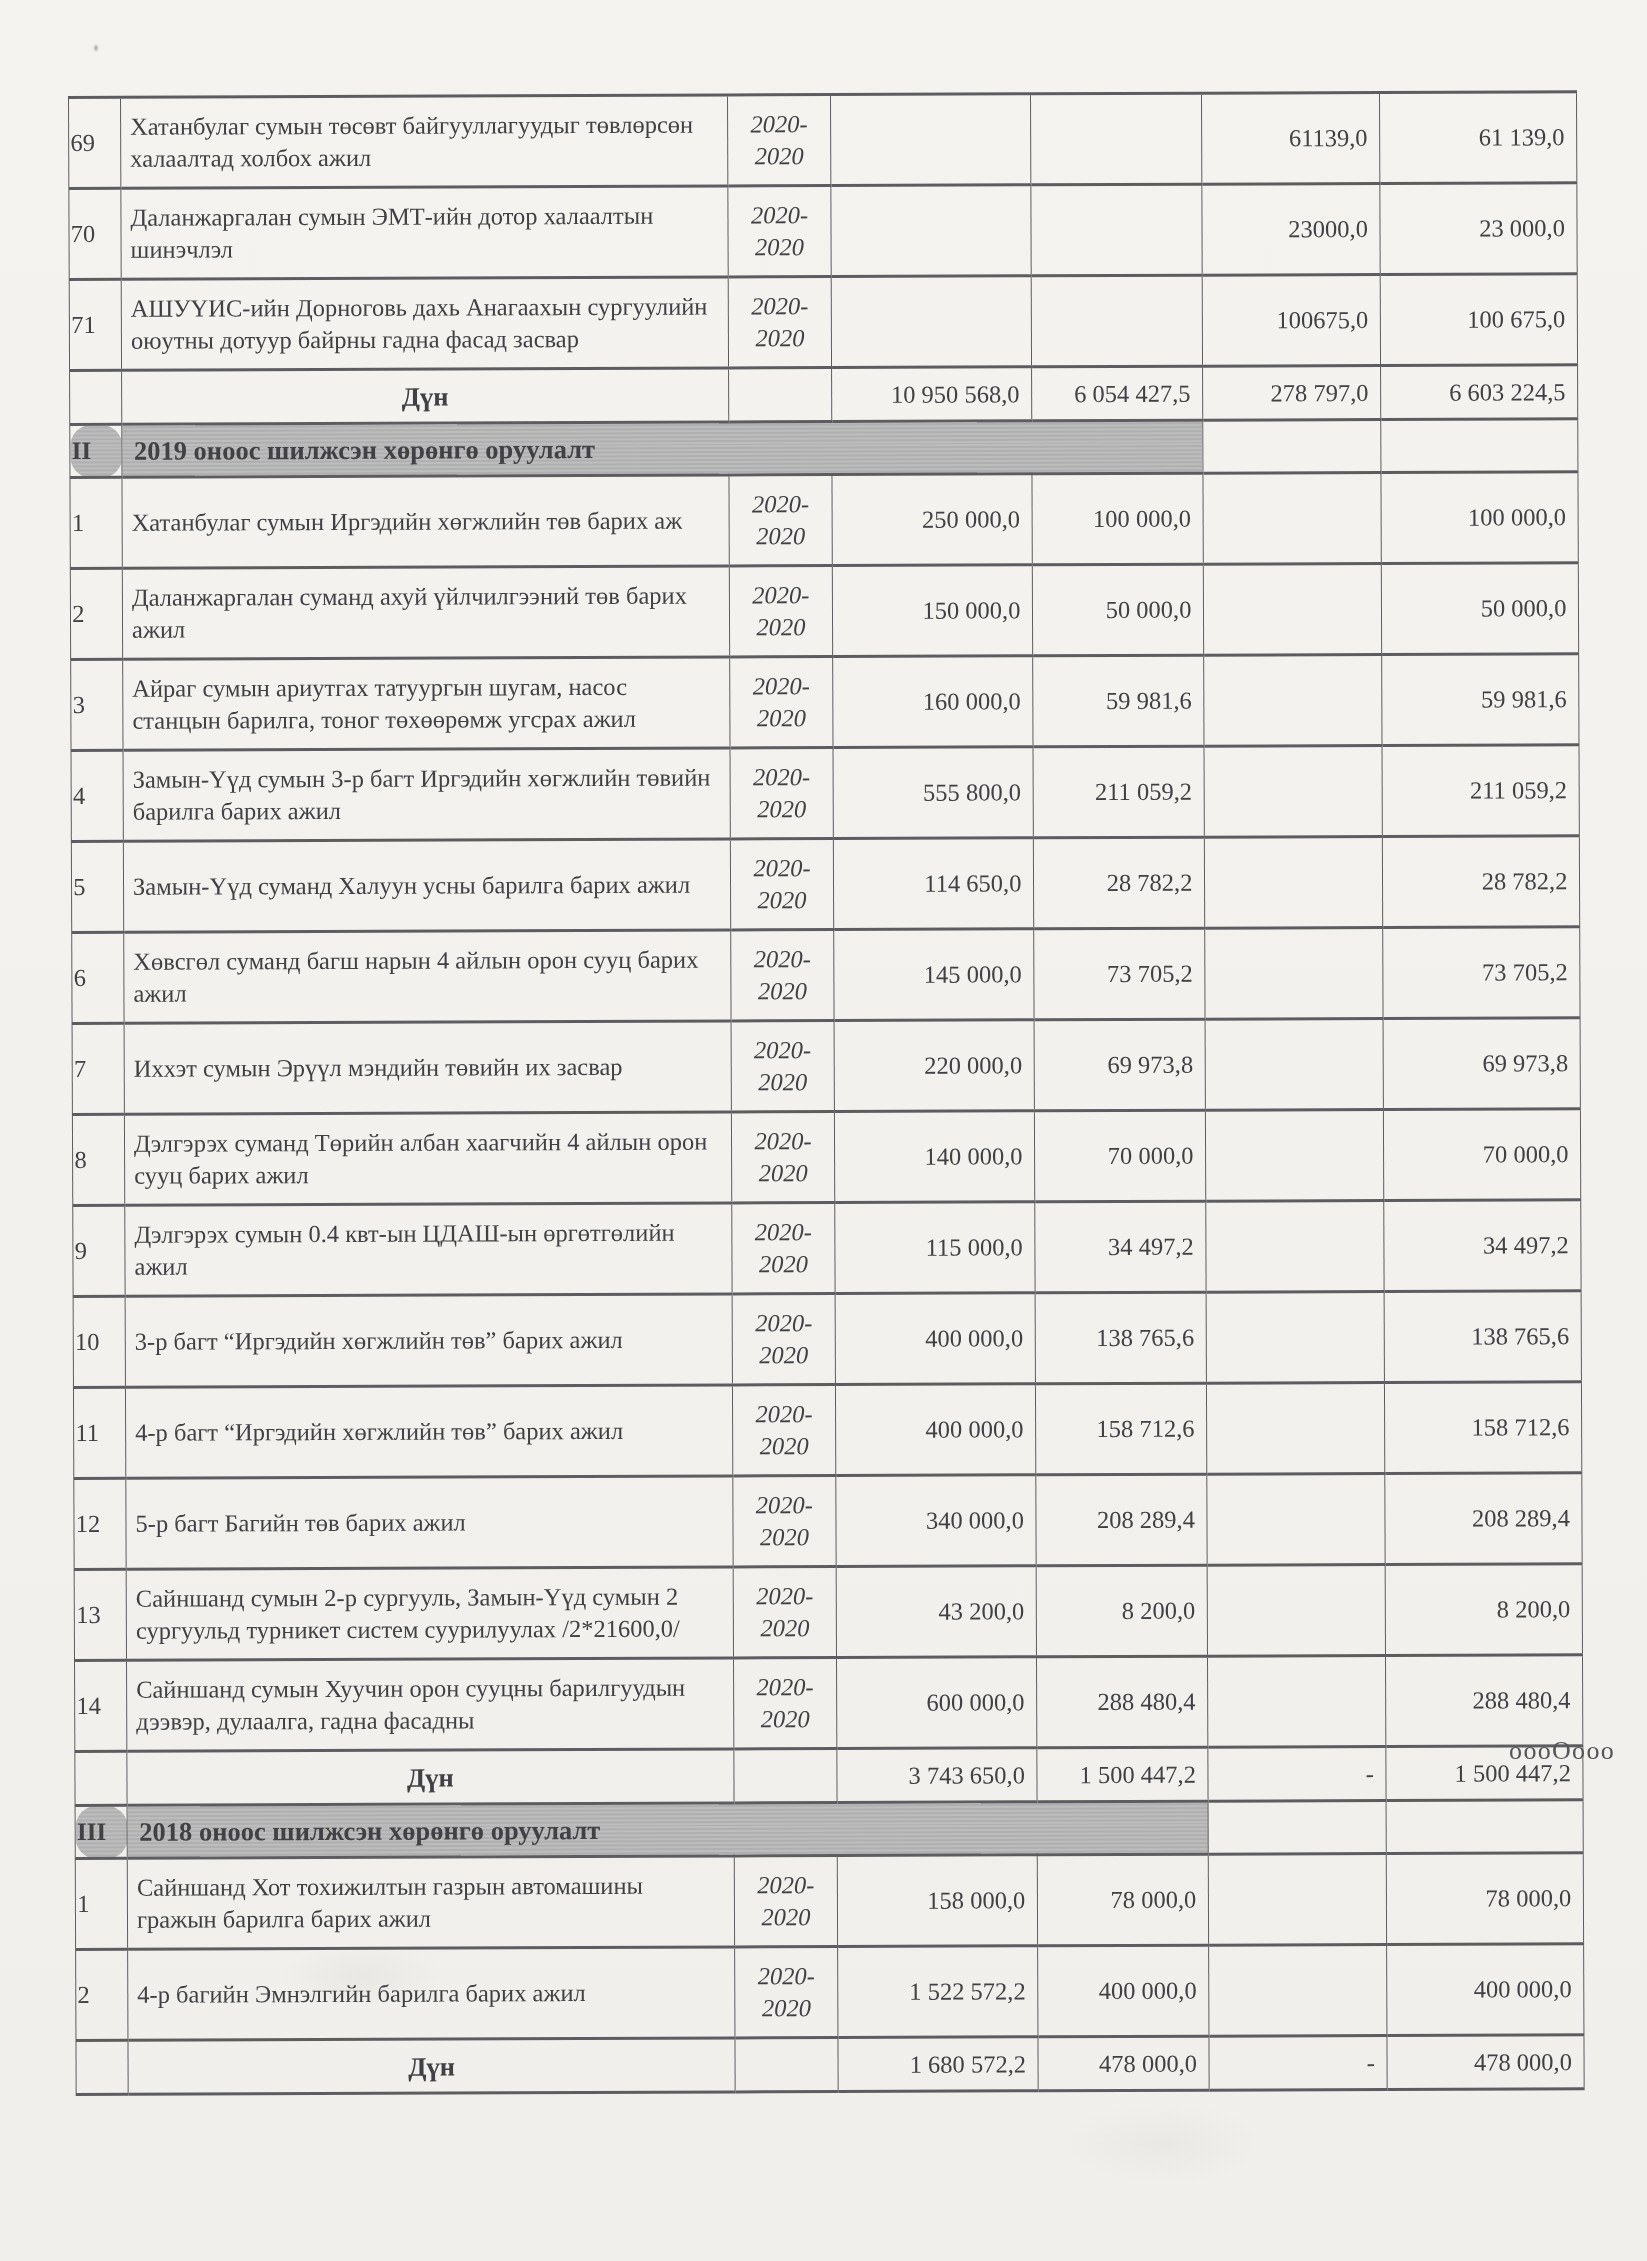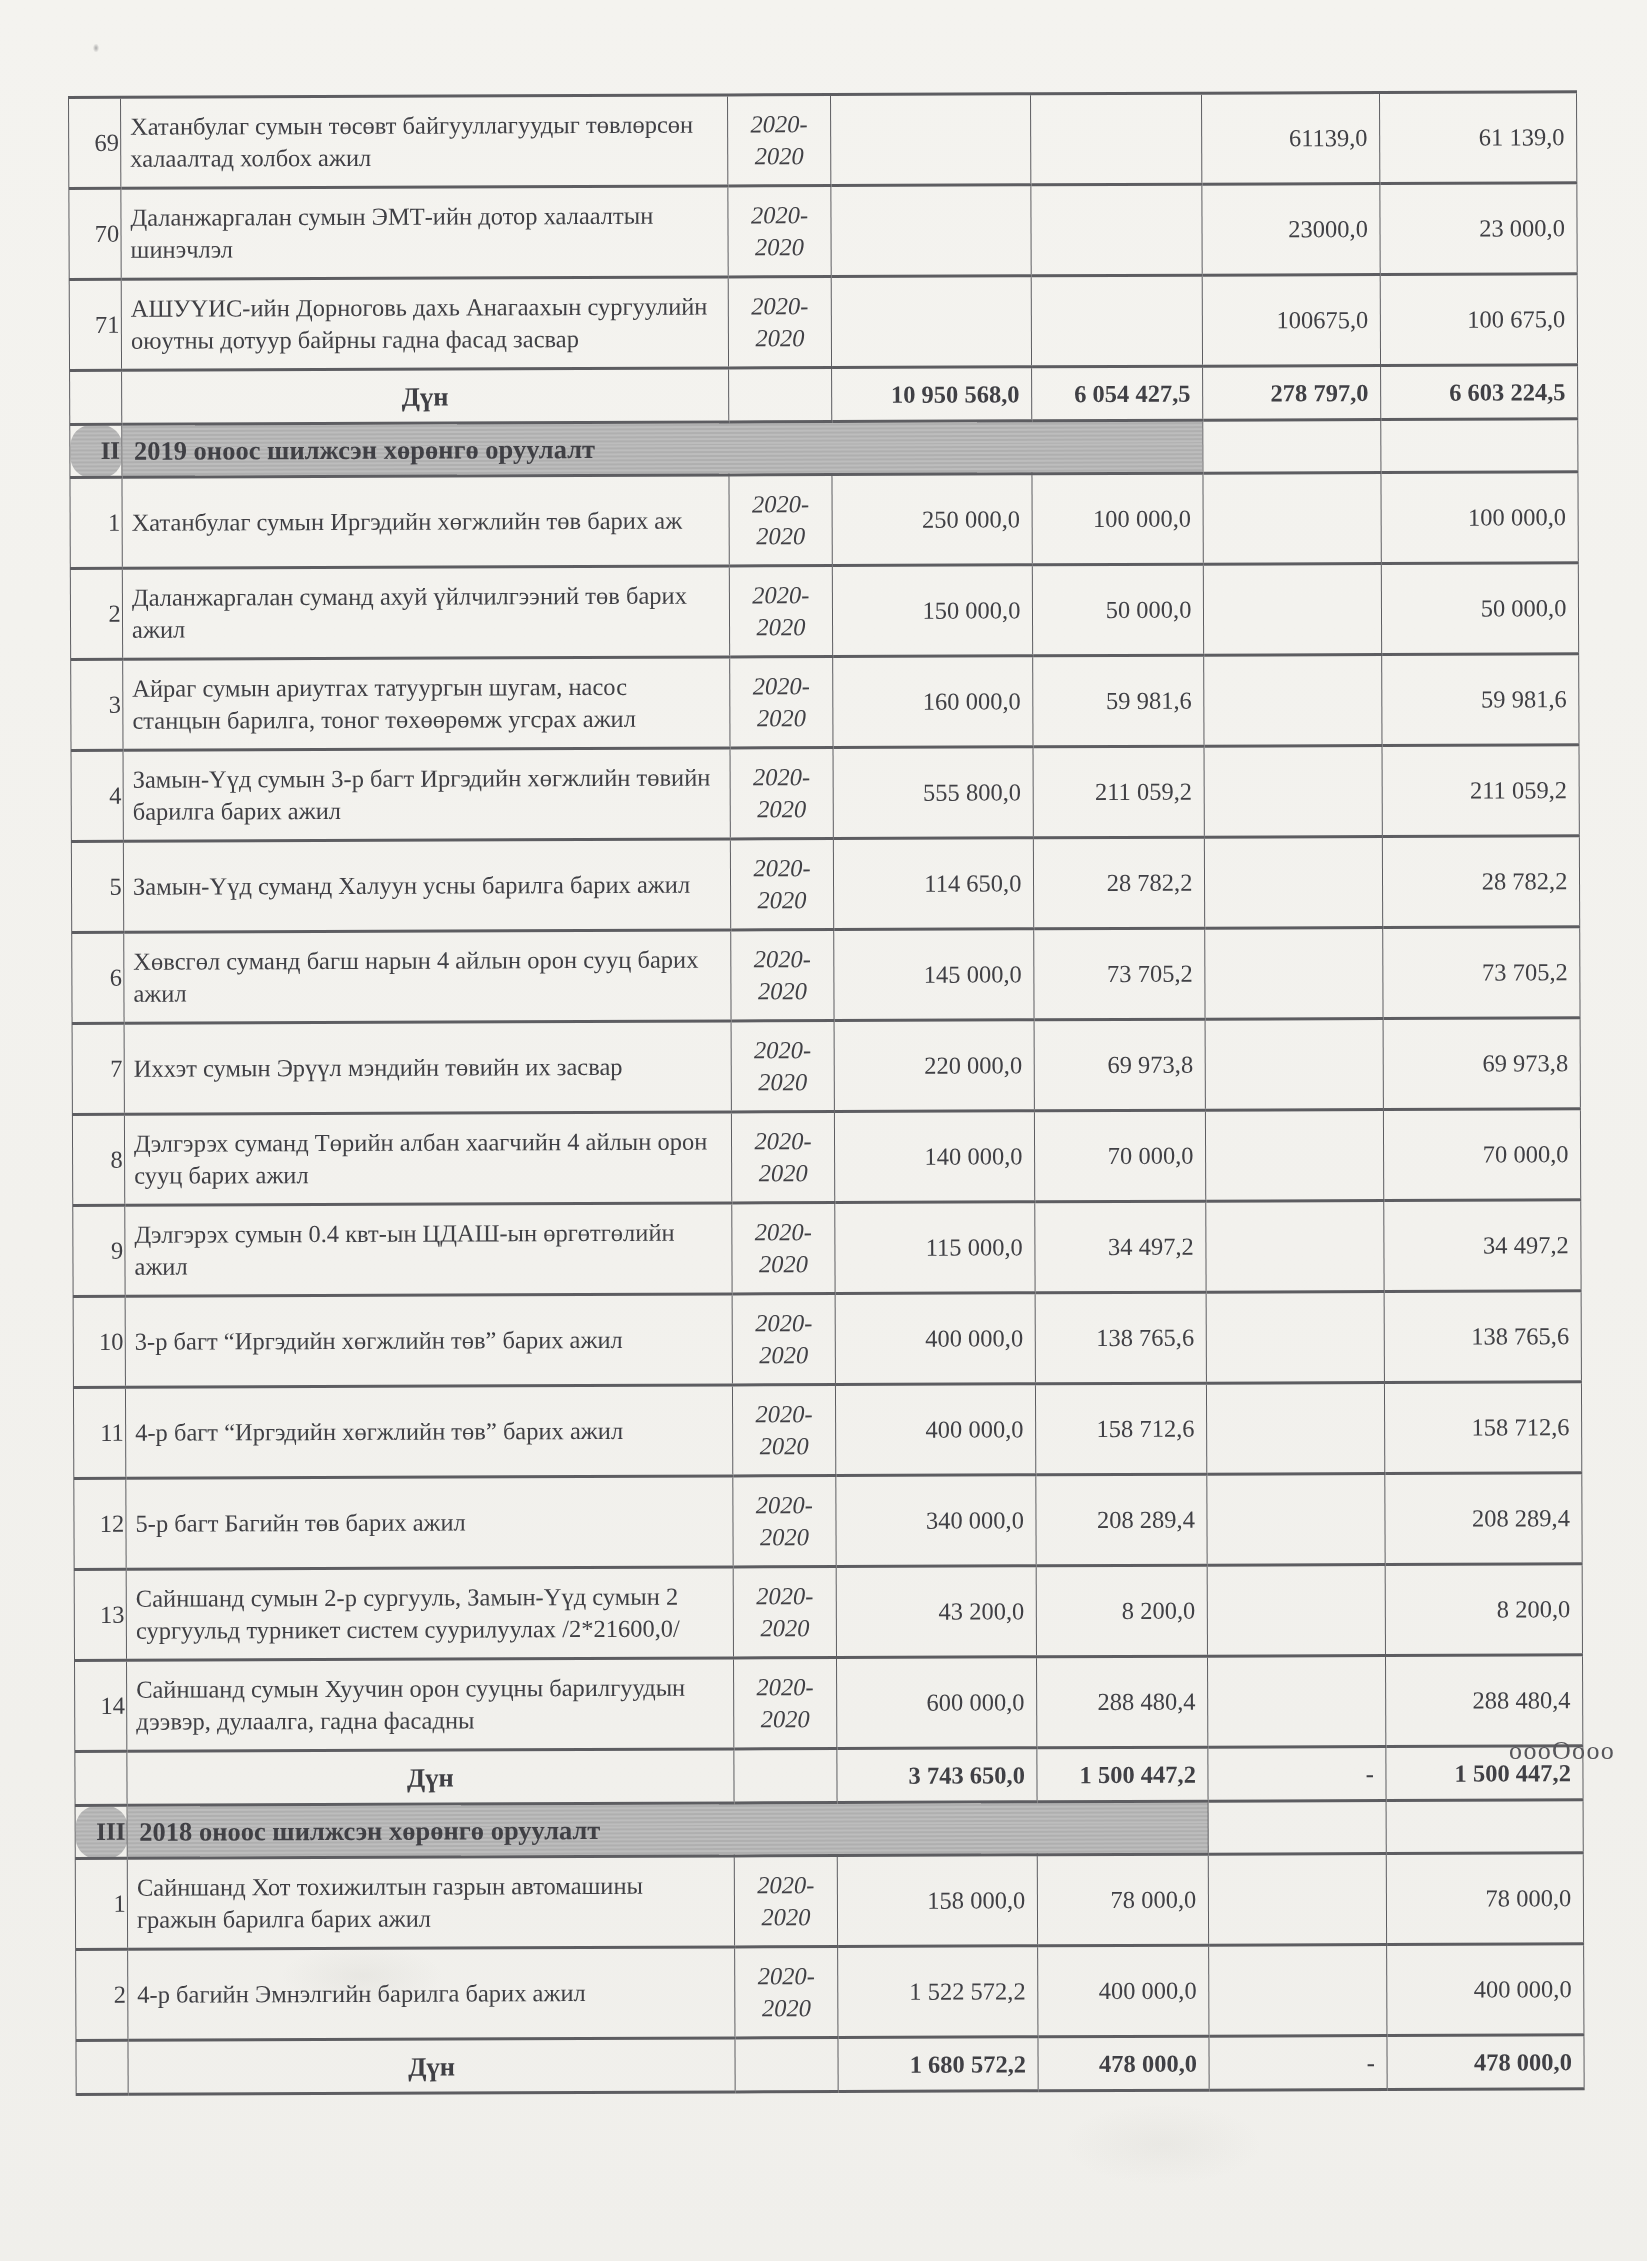--- a/index.html
+++ b/index.html
@@ -17,28 +17,28 @@
       radial-gradient(142px 58px at 1163px 2144px, rgba(120,118,108,.06), rgba(120,118,108,0) 70%),
       linear-gradient(180deg,#f4f3ef 0%,#f2f1ed 55%,#f0efeb 100%);
   }
   .tbl-wrap{position:absolute;left:68px;top:96px;transform:rotate(-0.22deg);transform-origin:0 0;}
   table{border-collapse:collapse;table-layout:fixed;width:1508px;border:1.9px solid #4c4c50;}
   td{
     border:1.9px solid #5d5d61;border-top-width:3.2px;border-bottom-width:3.2px;
     vertical-align:middle;font-size:24.5px;line-height:32px;
     box-sizing:border-box;overflow:hidden;
   }
-  .c-num{text-align:right;padding:2.6px 1.3px;border-radius:21px;}
+  .c-num{text-align:left;padding:2.6px 1.3px;border-radius:21px;}
   .c-desc{text-align:left;padding:5.2px 9px;}
   .c-year{text-align:center;padding:12px 13px;font-style:italic;}
   .c-amt{text-align:right;padding:3.9px 11.6px 3.9px 2.6px;white-space:nowrap;}
   .dun td{height:54px;}
   .sec td{height:53px;}
   .t{text-align:center;font-weight:bold;font-size:26.5px;}
-  .b{font-weight:bold;}
+  .b{font-weight:normal;}
   .grey{background:repeating-linear-gradient(180deg,#afafaf 0 1.9px,#bdbdbd 1.9px 3.9px);}
   .c-label{font-weight:bold;font-size:26.5px;padding:5.2px 11.6px;text-align:left;}
   .sec .c-num{font-weight:bold;font-size:25px;}
   .footmark{
     position:absolute;top:1736px;left:0;width:1615px;text-align:right;
     font-size:26px;color:#55555a;letter-spacing:1.3px;
   }
 </style>
 </head>
 <body>

